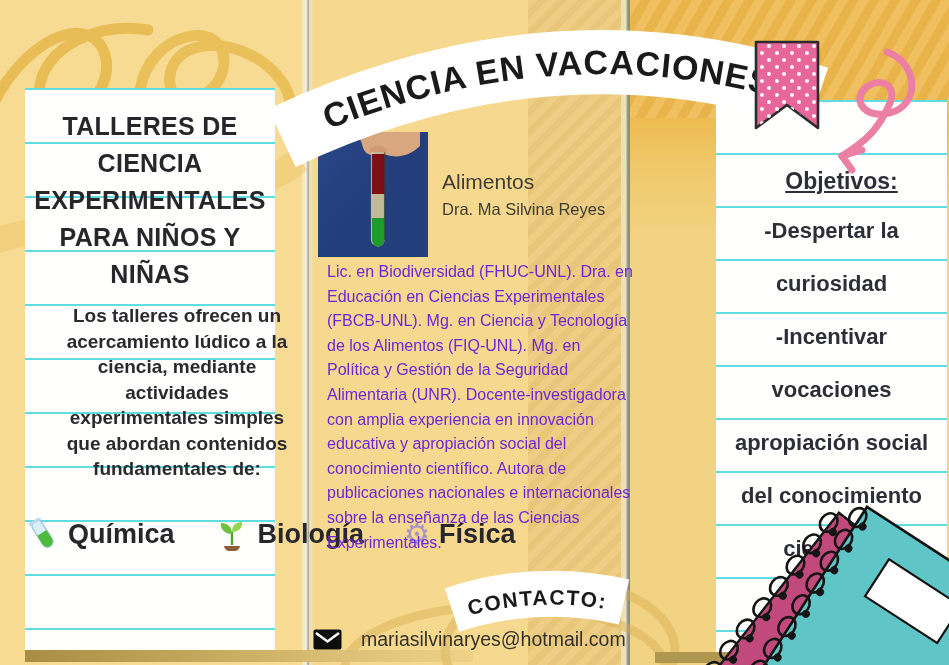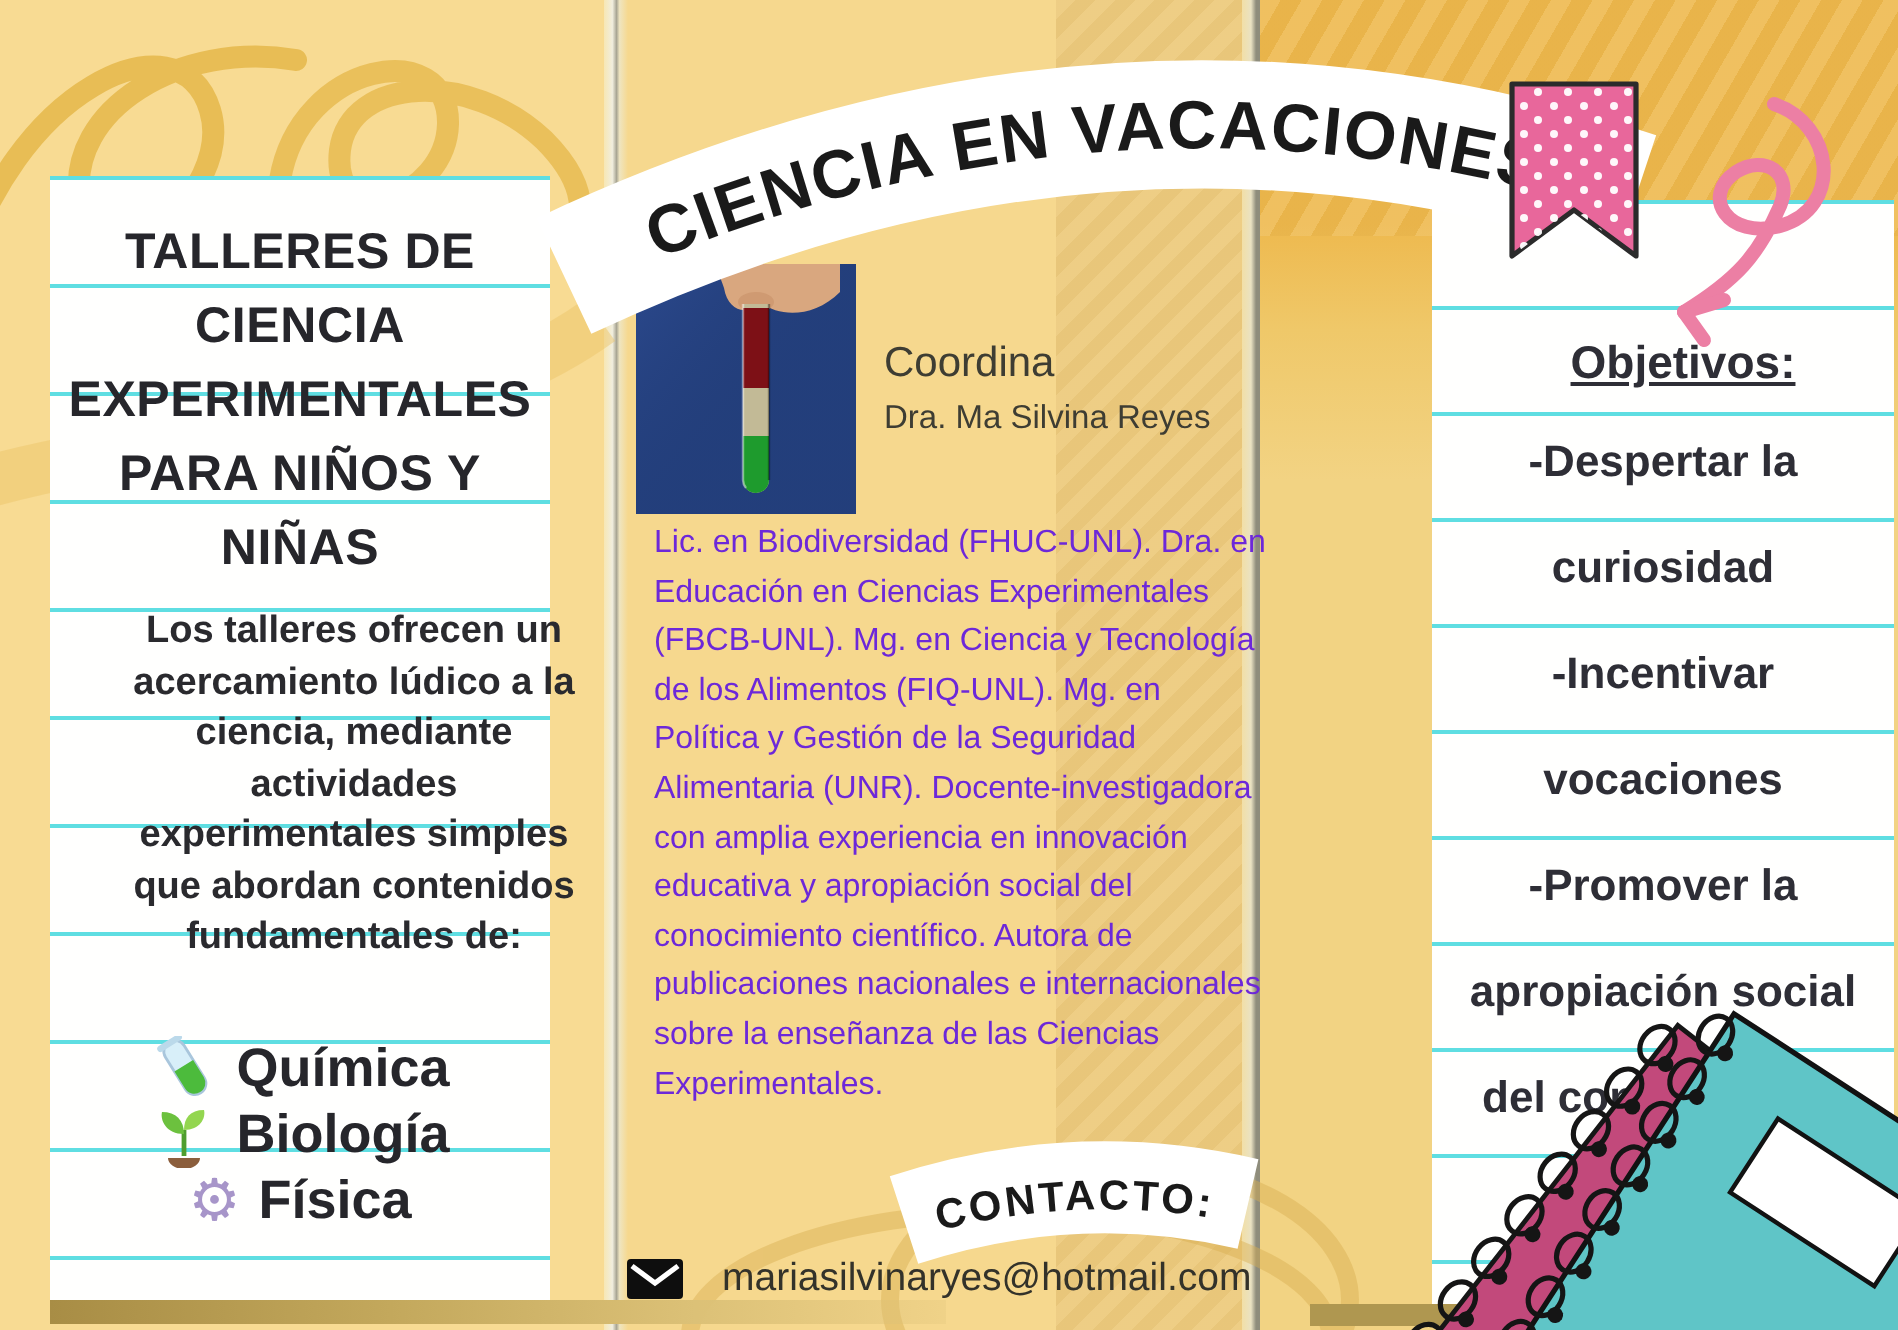--- a/index.html
+++ b/index.html
@@ -33,21 +33,21 @@
     background-image:repeating-linear-gradient(180deg,transparent 0 51px,#5FDEE2 51px 53px);}
   .shadow-strip{left:25px;top:650px;width:448px;height:12px;
     background:linear-gradient(90deg,#A88D45 0%,#C3A85C 38%,#DCC177 72%,rgba(220,193,119,0.25) 100%);}
   .shadow-strip-right{left:655px;top:652px;width:140px;height:11px;background:#AF9750;}
 
   
   .lp-title{left:25px;top:108px;width:250px;text-align:center;
     font-size:25px;font-weight:bold;color:#26262B;line-height:37px;letter-spacing:0.3px;}
   .lp-desc{left:39px;top:303px;width:222px;text-align:center;
     font-size:19px;font-weight:bold;color:#2A2A2E;line-height:25.5px;margin-left:27px;}
-  .subjects{left:25px;top:518px;width:250px;display:flex;flex-direction:column;align-items:center;}
+  .subjects{left:25px;top:518px;width:250px;display:flex;align-items:center;gap:40px;}
   .subject-row{display:flex;align-items:center;gap:9px;height:33px;}
   .subject-label{font-size:27px;font-weight:bold;color:#26262B;}
   .gear-glyph{font-family:"DejaVu Sans",sans-serif;font-size:29px;color:#A795C9;line-height:1;}
 
   
   .photo{left:318px;top:132px;width:110px;height:125px;}
   .coordina{left:442px;top:170px;font-size:21px;color:#3E3D33;}
   .coord-name{left:442px;top:200px;font-size:16.5px;color:#3E3D33;text-align:right;}
   .bio{left:327px;top:260px;width:310px;font-size:16px;line-height:24.6px;color:#6d28d9;}
   .email-row{left:313px;top:628px;display:flex;align-items:center;gap:19px;}
@@ -136,21 +136,21 @@
     </defs>
     <path d="M38 0 H102 V14 C88 28 70 26 62 19 C56 26 46 24 44 12 C42 6 40 2 38 0 Z" fill="#D9A77F"></path>
     <ellipse cx="60" cy="19" rx="9" ry="5" fill="#CF9A72"></ellipse>
     <path d="M53.5 20 h13 v88 a6.5 6.5 0 0 1 -13 0 z" fill="#C2BA96"></path>
     <rect x="53.5" y="22" width="13" height="40" fill="#7D1016"></rect>
     <path d="M53.5 86 h13 v22 a6.5 6.5 0 0 1 -13 0 z" fill="#1E9B2D"></path>
     <path d="M53.5 20 v88 a6.5 6.5 0 0 0 1.5 4" fill="none" stroke="rgba(255,255,255,0.45)" stroke-width="1.2"></path>
     <path d="M66.5 20 v88" fill="none" stroke="rgba(0,0,0,0.35)" stroke-width="1.2"></path>
   </svg>
 
-  <div class="abs coordina">Coordina</div>
+  <div class="abs coordina">Alimentos</div>
   <div class="abs coord-name">Dra. Ma Silvina Reyes</div>
   <div class="abs bio">Lic. en Biodiversidad (FHUC-UNL). Dra. en Educación en Ciencias Experimentales (FBCB-UNL). Mg. en Ciencia y Tecnología de los Alimentos (FIQ-UNL). Mg. en Política y Gestión de la Seguridad Alimentaria (UNR). Docente-investigadora con amplia experiencia en innovación educativa y apropiación social del conocimiento científico. Autora de publicaciones nacionales e internacionales sobre la enseñanza de las Ciencias Experimentales.</div>
 
   <svg class="overlay" width="949" height="665" viewBox="0 0 949 665">
     <path d="M282 138 Q 553 10 818 98" fill="none" stroke="#FFFFFF" stroke-width="64"></path>
     <path id="arcTitle" d="M282 150 Q 553 22 818 110" fill="none"></path>
     <text font-size="34" font-weight="bold" fill="#1A1A1A" letter-spacing="1" font-family="Liberation Sans, sans-serif">
       <textPath href="#arcTitle" startOffset="50%" text-anchor="middle">CIENCIA EN VACACIONES</textPath>
     </text>
     <path d="M452 610 Q 538 582 624 602" fill="none" stroke="#FFFFFF" stroke-width="46"></path>
@@ -167,21 +167,20 @@
     </svg>
     <span class="email-text">mariasilvinaryes@hotmail.com</span>
   </div>
 
   <div class="abs objetivos-title">Objetivos:</div>
   <div class="abs objetivos-list">
     <div>-Despertar la</div>
     <div>curiosidad</div>
     <div>-Incentivar</div>
     <div>vocaciones</div>
-    <div>-Promover la</div>
     <div>apropiación social</div>
     <div>del conocimiento</div>
     <div>científico</div>
   </div>
 
   <svg class="overlay" width="949" height="665" viewBox="0 0 949 665">
     <defs>
       <pattern id="dots" width="15" height="14" patternUnits="userSpaceOnUse">
         <circle cx="4" cy="4" r="2" fill="#FFFFFF"></circle>
         <circle cx="12" cy="11" r="2" fill="#FFFFFF"></circle>

